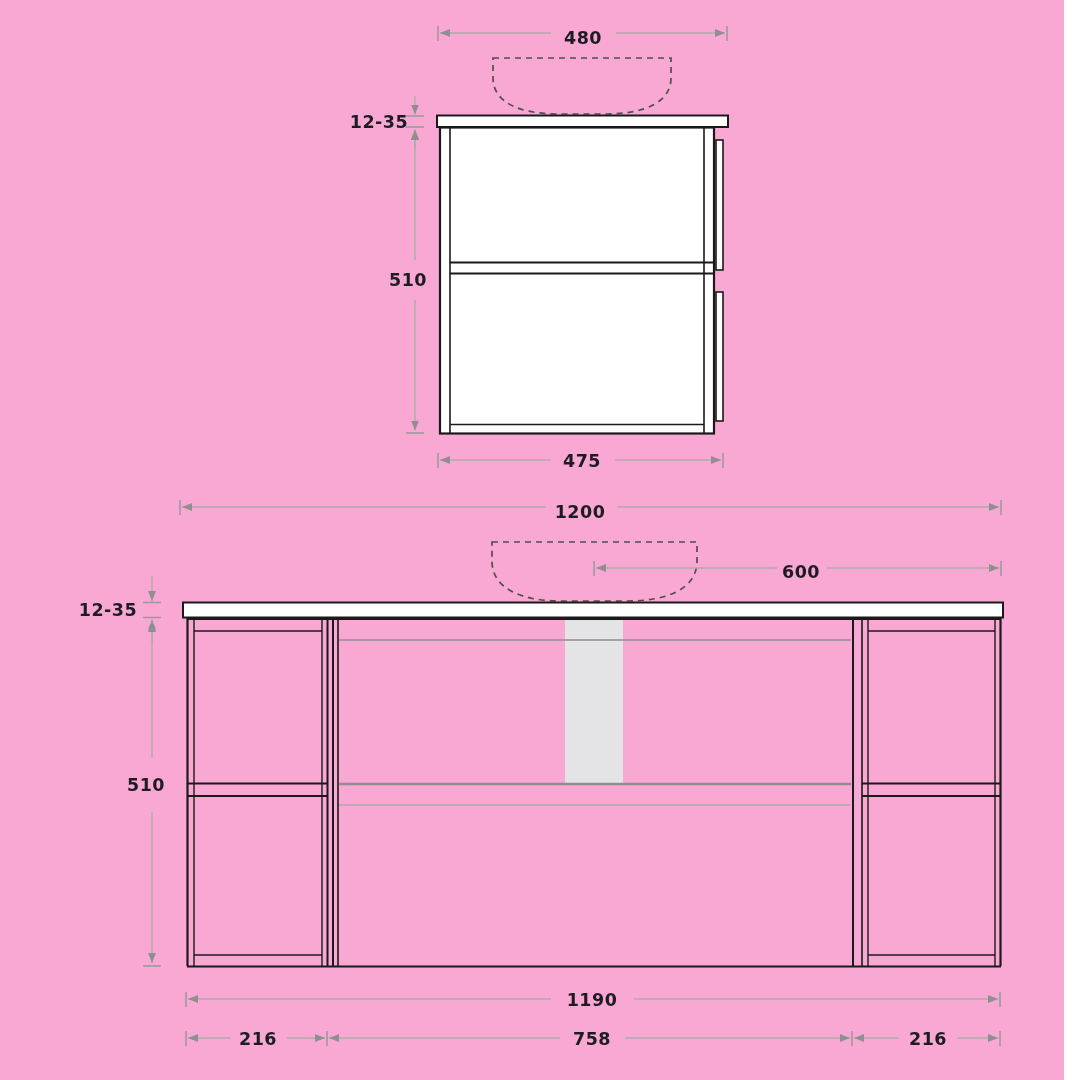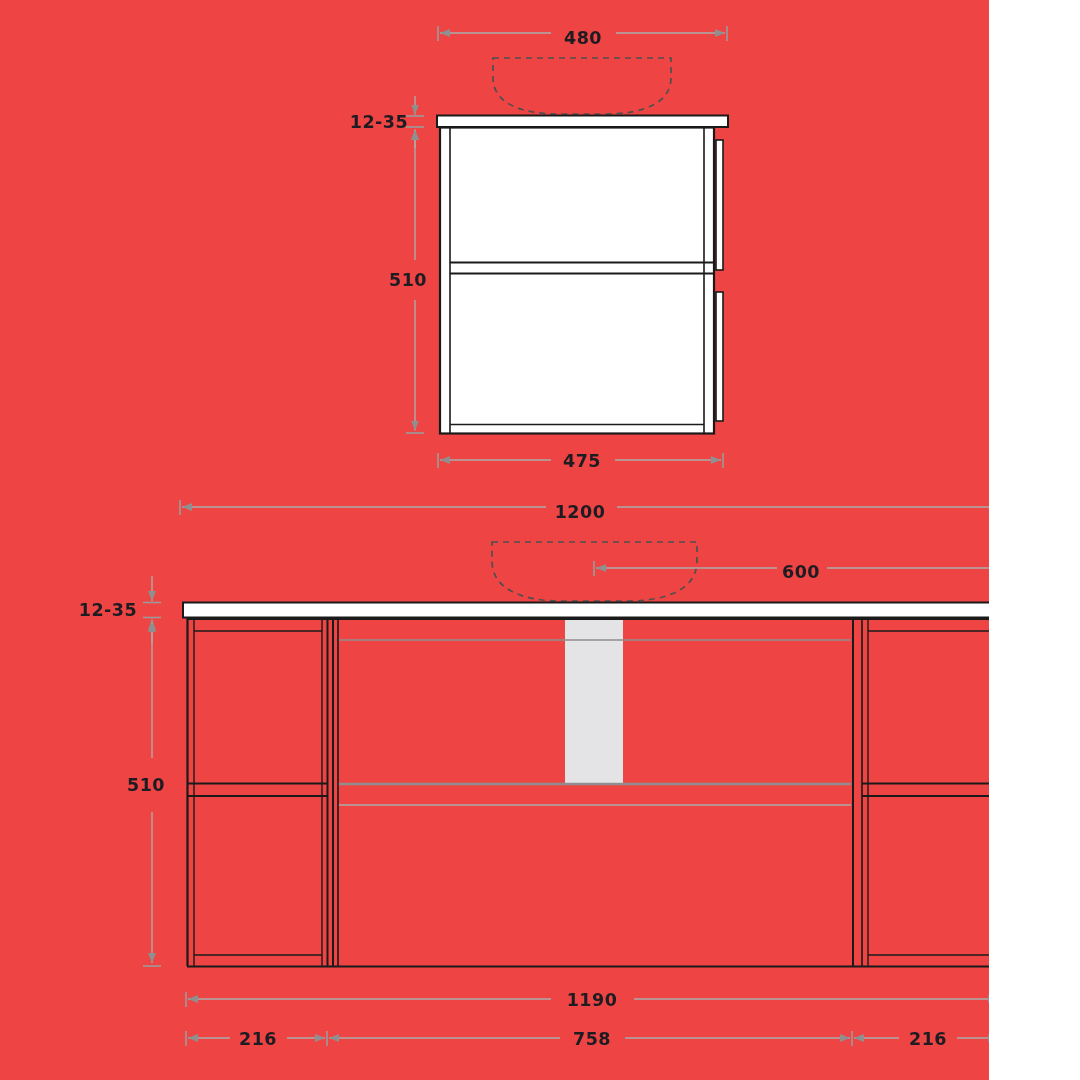--- a/index.html
+++ b/index.html
@@ -1,16 +1,16 @@
 <!DOCTYPE html>
 <html><head>
 <meta charset="utf-8">
 <style>
   html,body{margin:0;padding:0;background:#ffffff;}
-  .stage{position:relative;width:989px;height:1080px;background:#ef4444;overflow:hidden;}
+  .stage{position:relative;width:1064px;height:1080px;background:#f9a8d4;overflow:hidden;}
   svg{display:block;}
   text.dim{
     font-family:"DejaVu Sans","Liberation Sans",sans-serif;
     font-weight:bold;
     font-size:17.5px;
     fill:#1c1c22;
     letter-spacing:0.5px;
     text-anchor:middle;
   }
   .blk{stroke:#1a1a1a;fill:none;}

